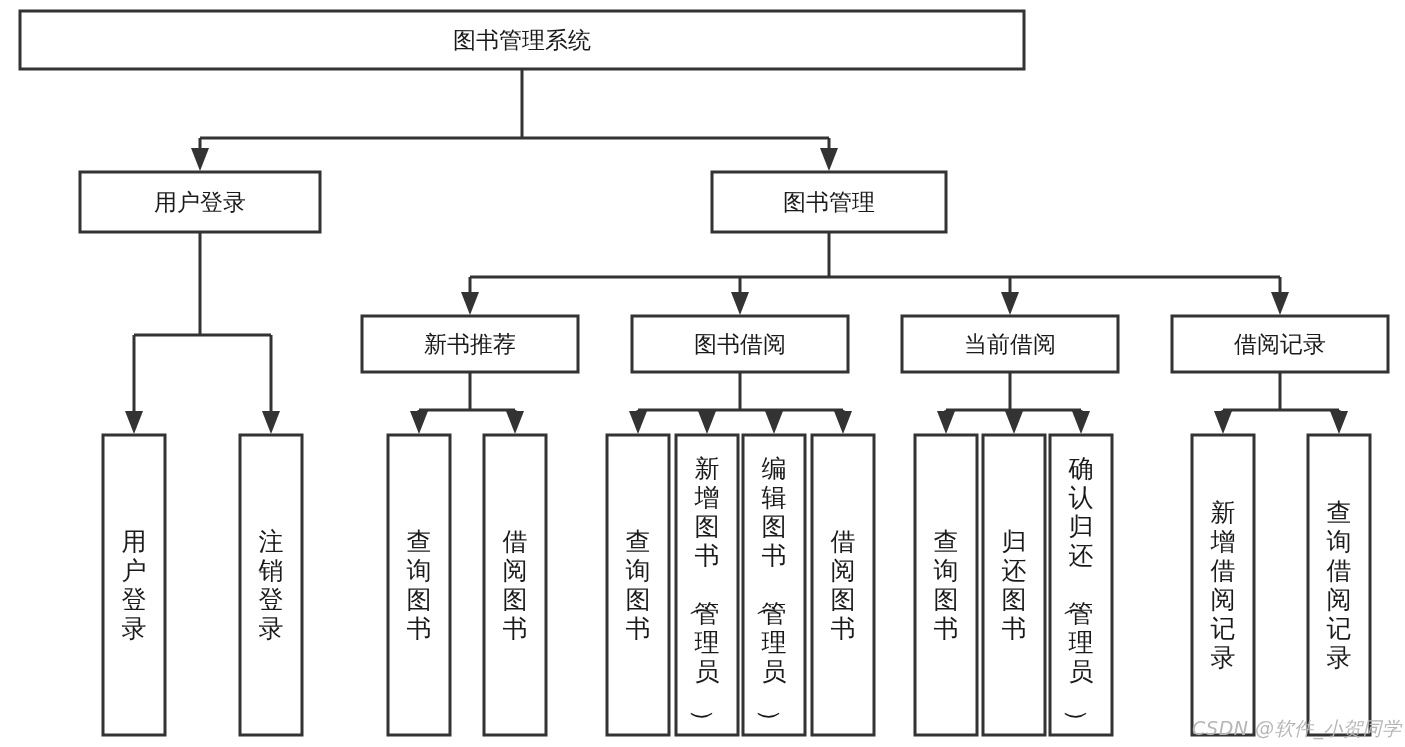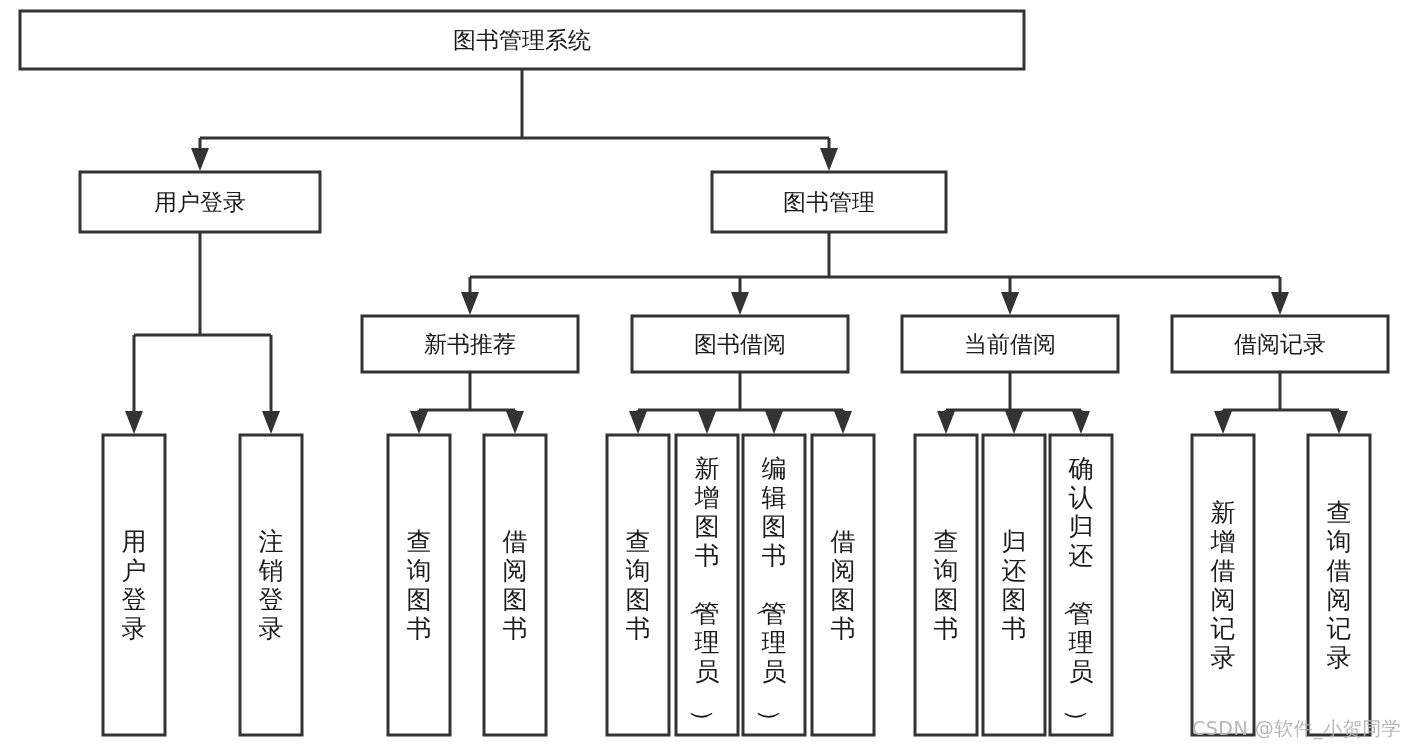--- a/index.html
+++ b/index.html
@@ -53,20 +53,21 @@
     text-anchor: middle;
   }
   .watermark {
     position: absolute;
     font-family: "DejaVu Sans", "Liberation Sans", sans-serif;
     font-size: 19px;
     color: #b6b6b6;
     white-space: nowrap;
     letter-spacing: 0.5px;
     pointer-events: none;
+    font-style: italic;
   }
 </style>
 </head>
 <body>
 
 <div id="stage">
   <svg id="diagram-svg" viewBox="0 0 1405 747" xmlns="http://www.w3.org/2000/svg">
     <g id="connectors-layer">
         <path d="M 522 69 L 522 138" class="connector"></path>
         <path d="M 200 138 L 829 138" class="connector"></path>

